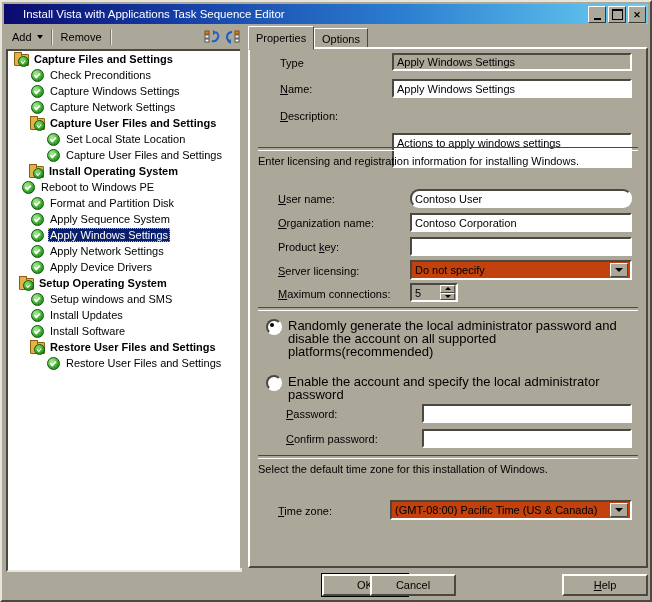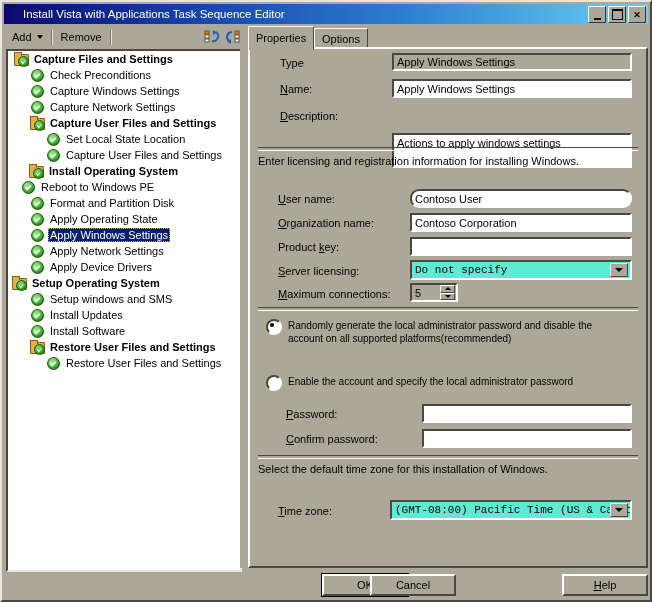--- a/index.html
+++ b/index.html
@@ -181,25 +181,25 @@
   }
   .fld.ro { background:#ACA899; }
   .fld.ta { align-items:flex-start; padding-top:2px; }
   .sep {
     position:absolute; height:2px; left:8px; width:380px;
     border-top:1px solid #4A4840;
     border-bottom:1px solid #FFFFFF;
   }
   .combo {
     position:absolute; box-sizing:border-box;
-    background:#5eead4; border:2px solid;
+    background:#c2410c; border:2px solid;
     border-color:#4A4840 #FFFFFF #FFFFFF #4A4840;
     display:flex; align-items:center;
     font-size:11px; padding-left:3px;
-    overflow:hidden; white-space:nowrap; cursor:default;font-family:Liberation Mono, monospace;
+    overflow:hidden; white-space:nowrap; cursor:default;
   }
   .combo .arw {
     position:absolute; right:2px; top:1px; bottom:1px; width:16px;
     background:#ACA899;
     border:1px solid; border-color:#FFFFFF #4A4840 #4A4840 #FFFFFF;
     display:flex; align-items:center; justify-content:center;
   }
   .combo .arw i {
     width:0;height:0;border-left:4px solid transparent;border-right:4px solid transparent;
     border-top:4px solid #000; display:block;
@@ -226,21 +226,21 @@
   .rdo {
     width:12px; height:12px; flex:0 0 12px; border-radius:50%;
     background:#FFFFFF;
     border:2px solid; border-color:#4A4840 #FFFFFF #FFFFFF #4A4840;
     position:relative; margin-top:0px;
   }
   .rdo.on::after{
     content:""; position:absolute; left:2px; top:2px; width:4px; height:4px;
     border-radius:50%; background:#000;
   }
-  .radio .rtxt { font-size:10px; color:#000; margin-left:6px; line-height:13px; }
+  .radio .rtxt { font-size:13px; color:#000; margin-left:6px; line-height:13px; }
 
   
   #btnbar { position:absolute; left:4px; top:570px; width:644px; height:28px; }
   .dbtn {
     position:absolute; top:2px; height:22px; width:86px;
     background:#ACA899; color:#000; font-size:11px;
     border:2px solid; border-color:#FFFFFF #4A4840 #4A4840 #FFFFFF;
     display:flex; align-items:center; justify-content:center;
     cursor:default; box-sizing:border-box;
   }
@@ -345,35 +345,35 @@
         <div class="tnode leaf" style="padding-left: 12px;">
           <span class="ico check"></span>
           <span class="lbl">Reboot to Windows PE</span>
         </div>
         <div class="tnode leaf" style="padding-left: 21px;">
           <span class="ico check"></span>
           <span class="lbl">Format and Partition Disk</span>
         </div>
         <div class="tnode leaf" style="padding-left: 21px;">
           <span class="ico check"></span>
-          <span class="lbl">Apply Operating State</span>
+          <span class="lbl">Apply Sequence System</span>
         </div>
         <div class="tnode leaf sel" style="padding-left: 21px;">
           <span class="ico check"></span>
           <span class="lbl">Apply Windows Settings</span>
         </div>
         <div class="tnode leaf" style="padding-left: 21px;">
           <span class="ico check"></span>
           <span class="lbl">Apply Network Settings</span>
         </div>
         <div class="tnode leaf" style="padding-left: 21px;">
           <span class="ico check"></span>
           <span class="lbl">Apply Device Drivers</span>
         </div>
-        <div class="tnode folder" style="padding-left: 3px;">
+        <div class="tnode folder" style="padding-left: 10px;">
           <span class="ico folder">
             <span class="chk"></span>
           </span>
           <span class="lbl">Setup Operating System</span>
         </div>
         <div class="tnode leaf" style="padding-left: 21px;">
           <span class="ico check"></span>
           <span class="lbl">Setup windows and SMS</span>
         </div>
         <div class="tnode leaf" style="padding-left: 21px;">

